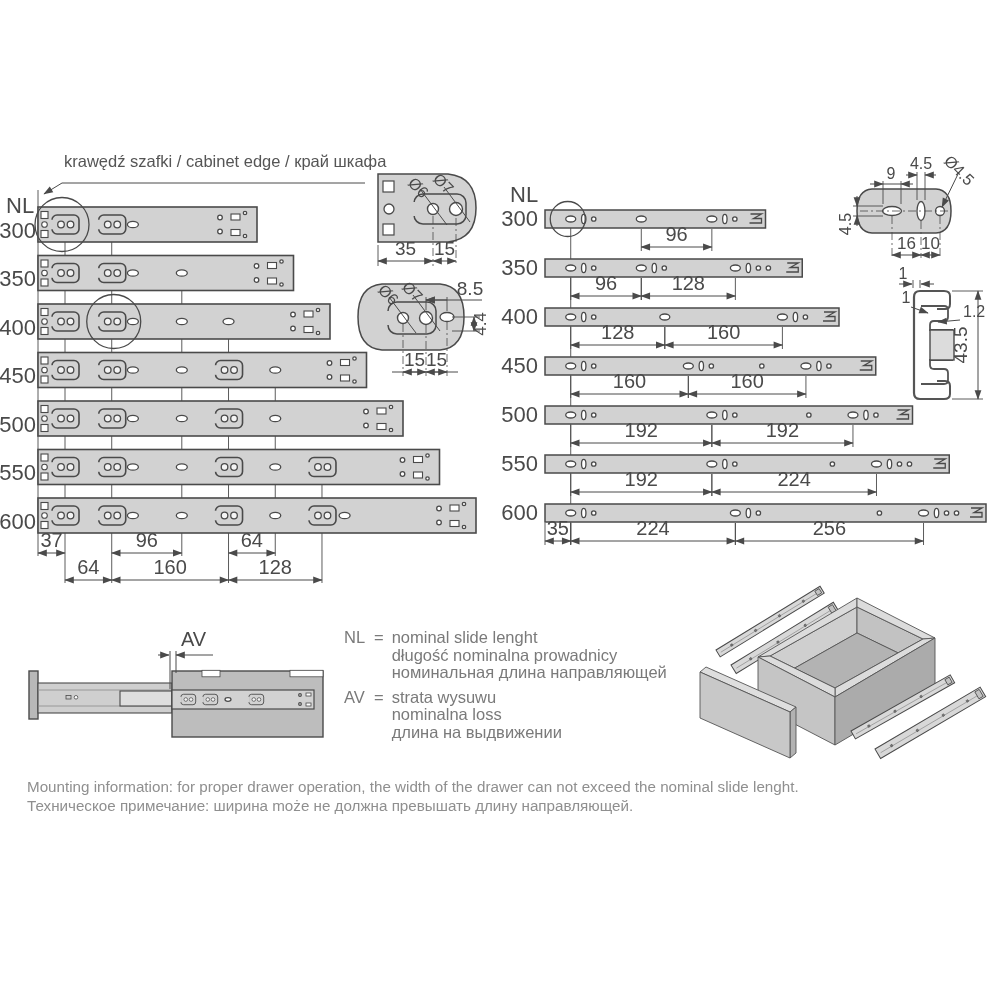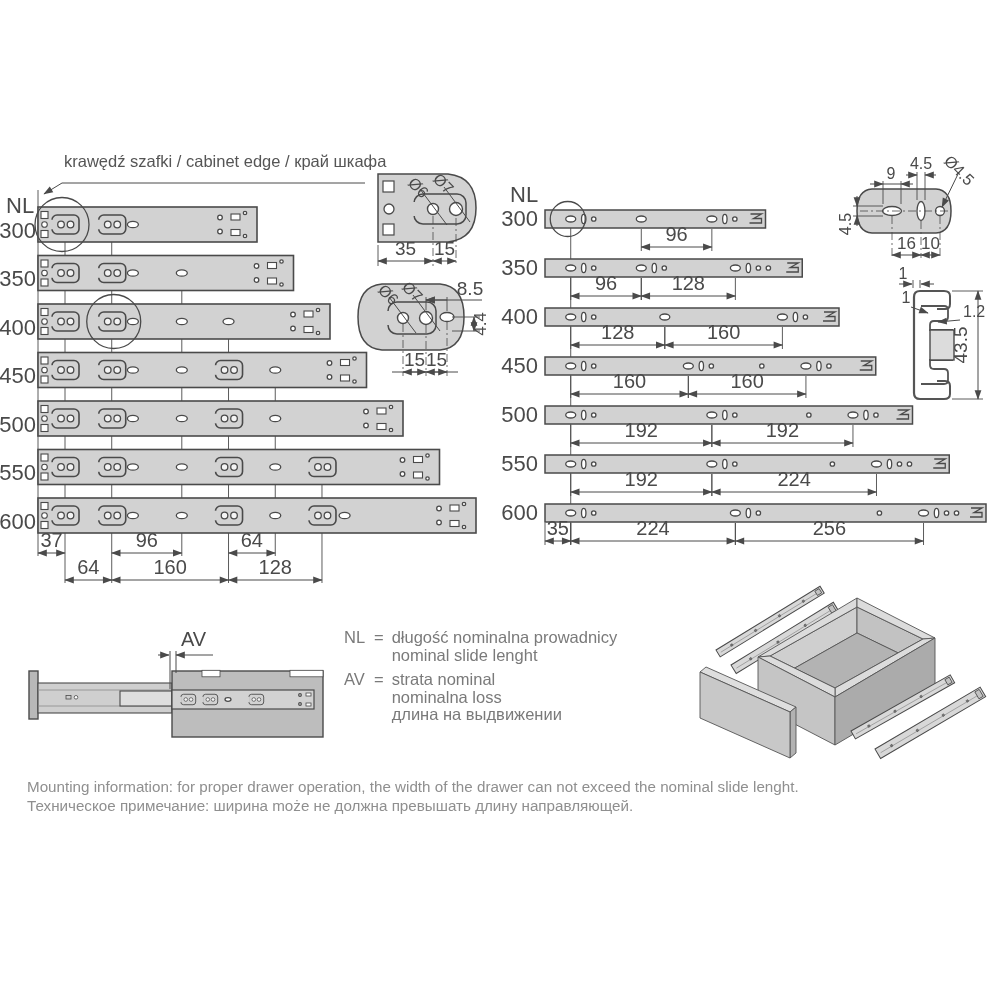--- a/index.html
+++ b/index.html
@@ -584,29 +584,30 @@
   <div class="lbl" style="left:6px;top:193px">NL</div>
   <div class="lbl" style="left:510px;top:182px">NL</div>
 
   <div class="av-label">AV</div>
 
   <div class="legend">
     <div class="lrow">
       <span class="lkey">NL</span>
       <span class="leq">=</span>
       <div class="llines">
+        <div>nominal slide lenght</div>
         <div>długość nominalna prowadnicy</div>
-        <div>nominal slide lenght</div>
+        <div>номинальная длина направляющей</div>
       </div>
     </div>
     <div class="lrow">
       <span class="lkey">AV</span>
       <span class="leq">=</span>
       <div class="llines">
-        <div>strata nominal</div>
+        <div>strata wysuwu</div>
         <div>nominalna loss</div>
         <div>длина на выдвижении</div>
       </div>
     </div>
   </div>
 
   <div class="notes">
     <div>Mounting information: for proper drawer operation, the width of the drawer can not exceed the nominal slide lenght.</div>
     <div>Техническое примечание: ширина może не должна превышать длину направляющей.</div>
   </div>

